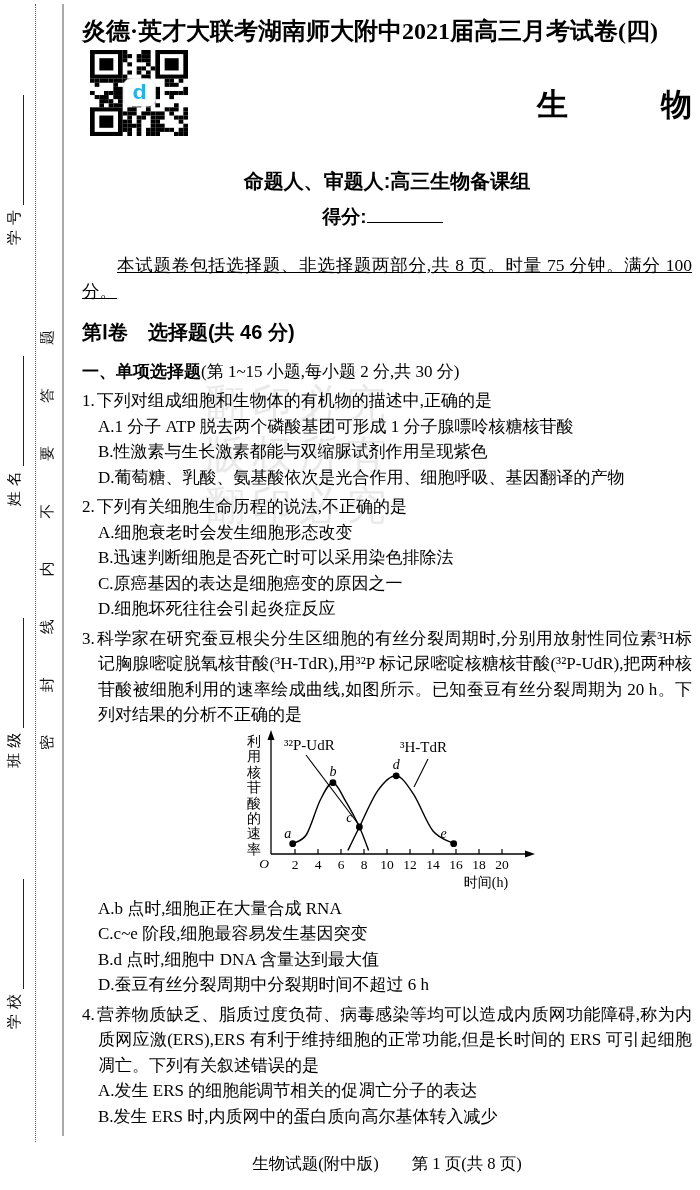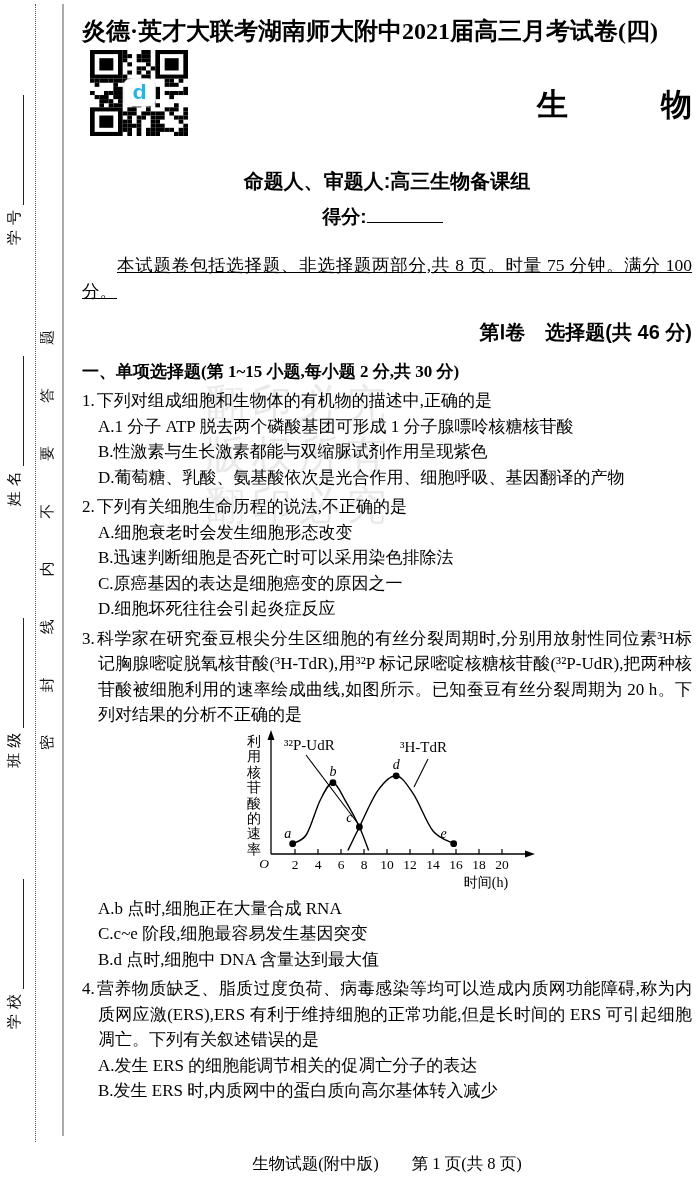--- a/index.html
+++ b/index.html
@@ -38,22 +38,22 @@
   .header-title {
     margin-top:15px; font-size:24px; font-weight:bold; line-height:32px;
     white-space:nowrap; font-family:Liberation Serif, serif;
   }
   .qr { position:absolute; left:8px; top:50px; width:98px; height:86px; }
   .subject { margin-top:38px; font-size:31px; font-weight:bold; line-height:40px; text-align:right; font-family:"Liberation Sans", sans-serif; }
   .examiner { margin-top:42px; font-size:20px; font-weight:bold; line-height:28px; text-align:center; font-family:"Liberation Sans", sans-serif; }
   .score-row { margin-top:9px; height:26px; text-align:center; padding-right:9px; font-size:19px; font-weight:bold; font-family:"Liberation Sans", sans-serif; }
   .score-blank { display:inline-block; width:76px; height:19px; border-bottom:1.6px solid #000; }
   .intro { margin-top:22px; font-size:17.5px; line-height:26px; text-indent:2em; text-align:justify;text-decoration:underline; }
-  .section-title { margin-top:14px; font-size:20px; font-weight:bold; line-height:28px; text-align:right; font-family:"Liberation Sans", sans-serif; }
-  .part-heading { margin-top:14px; font-size:17px; line-height:24px;font-weight:bold; }
+  .section-title { margin-top:14px; font-size:20px; font-weight:bold; line-height:28px; text-align:left; font-family:"Liberation Sans", sans-serif; }
+  .part-heading { margin-top:14px; font-size:17px; line-height:24px; }
   .part-heading b { font-family:"Liberation Sans", sans-serif; }
 
   .q { margin-top:4px; padding-left:16px; font-size:17px; line-height:25.5px; }
   .qstem { text-indent:-16px; text-align:justify; }
   .qnum { margin-right:2px; }
   .opt { text-align:justify; }
 
   .chart-slot { margin:2px 0 2px 132px; height:164px; }
   .chart-slot svg text { font-family:"Liberation Serif", serif; }
   .tick  { font-size:13.5px; }
@@ -366,20 +366,21 @@
               <text x="119.39999999999998" y="91.975" text-anchor="middle" class="ptlbl">c</text>
               <circle cx="166.2" cy="45.8" r="3.4"></circle>
               <text x="166.2" y="38.8" text-anchor="middle" class="ptlbl">d</text>
               <circle cx="223.70000000000002" cy="113.65" r="3.4"></circle>
               <text x="213.70000000000002" y="107.65" text-anchor="middle" class="ptlbl">e</text>
             </svg></div>
     <div class="opts">
             <p class="opt">A.b 点时,细胞正在大量合成 RNA</p>
             <p class="opt">C.c~e 阶段,细胞最容易发生基因突变</p>
             <p class="opt">B.d 点时,细胞中 DNA 含量达到最大值</p>
+            <p class="opt">D.蚕豆有丝分裂周期中分裂期时间不超过 6 h</p>
           </div>
   </div>
 
   <div class="q">
     <p class="qstem"><span class="qnum">4.</span><span class="qtext">营养物质缺乏、脂质过度负荷、病毒感染等均可以造成内质网功能障碍,称为内质网应激(ERS),ERS 有利于维持细胞的正常功能,但是长时间的 ERS 可引起细胞凋亡。下列有关叙述错误的是</span></p>
 
     <div class="opts">
             <p class="opt">A.发生 ERS 的细胞能调节相关的促凋亡分子的表达</p>
             <p class="opt">B.发生 ERS 时,内质网中的蛋白质向高尔基体转入减少</p>
           </div>

